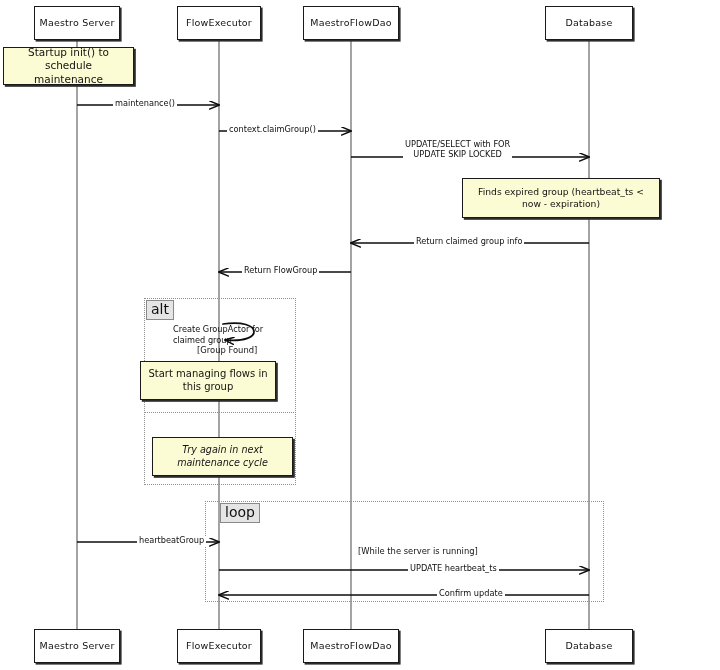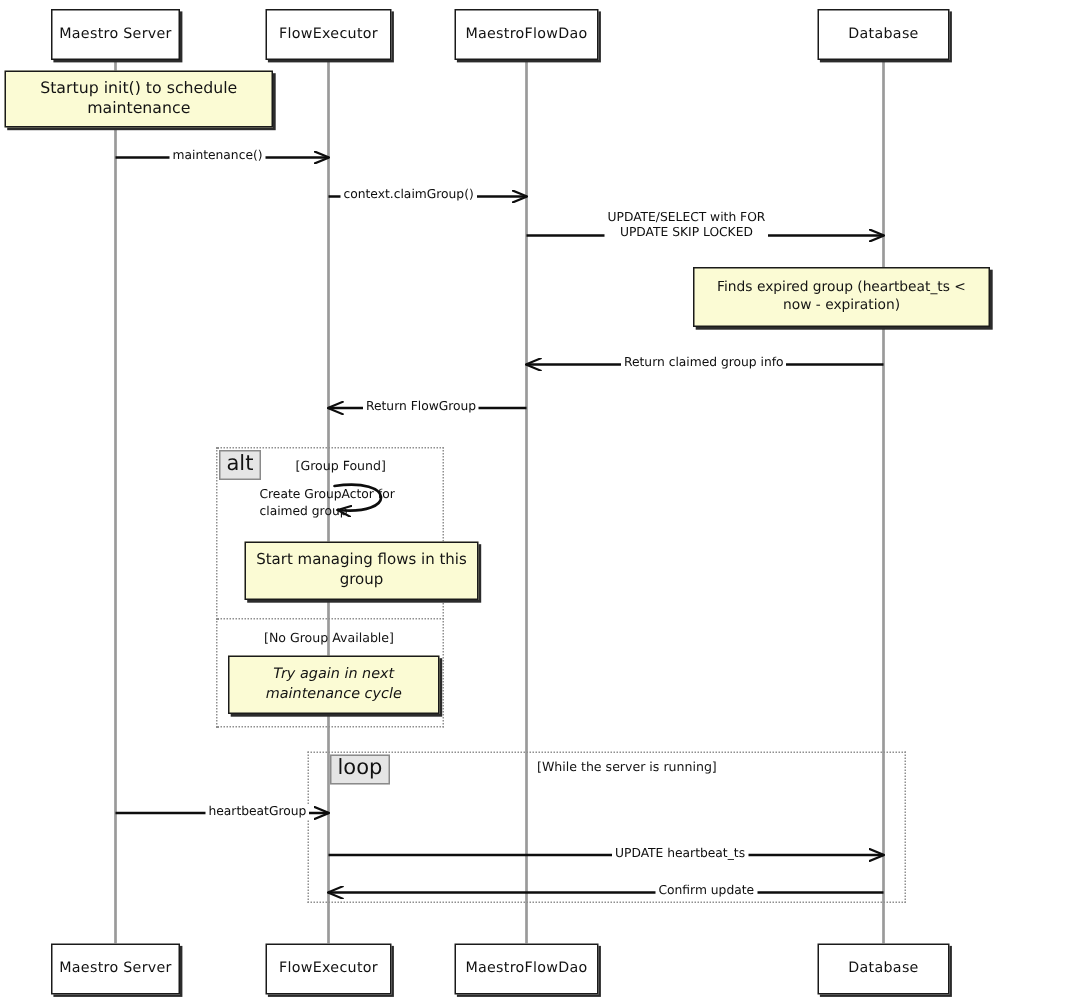--- a/index.html
+++ b/index.html
@@ -100,20 +100,21 @@
     z-index: 5;
     line-height: 1.1;
   }
   .frag-cond {
     position: absolute;
     font-family: "DejaVu Sans", sans-serif;
     font-size: 8.4px;
     color: #121212;
     z-index: 5;
     white-space: nowrap;
+    margin-top: 40px;
   }
   .selfmsg-label {
     position: absolute;
     font-family: "DejaVu Sans", sans-serif;
     font-size: 8.2px;
     color: #0f0f0f;
     line-height: 1.3;
     text-align: left;
     z-index: 4;
     white-space: pre;
@@ -200,27 +201,27 @@
       <div class="msg-label" style="left: 414px; top: 237px;">Return claimed group info</div>
       <div class="msg-label" style="left: 242px; top: 266px;">Return FlowGroup</div>
       <div class="msg-label" style="left: 137px; top: 536px;">heartbeatGroup</div>
       <div class="msg-label" style="left: 408px; top: 564px;">UPDATE heartbeat_ts</div>
       <div class="msg-label" style="left: 437px; top: 589px;">Confirm update</div>
       <div class="selfmsg-label" style="left: 173px; top: 324px;">Create GroupActor for
 claimed group</div>
     </div>
 
   <div id="notes-host">
-      <div class="note-box" style="left: 3px; top: 47px; width: 179px; height: 38px;">
+      <div class="note-box" style="left: 3px; top: 47px; width: 131px; height: 38px;">
         <span class="note-text" style="font-size: 10.5px;">Startup init() to schedule maintenance</span>
       </div>
       <div class="note-box" style="left: 462px; top: 178px; width: 198px; height: 40px;">
         <span class="note-text" style="font-size: 9.2px;">Finds expired group (heartbeat_ts &lt; now - expiration)</span>
       </div>
-      <div class="note-box" style="left: 163px; top: 361px; width: 156px; height: 39px;">
+      <div class="note-box" style="left: 140px; top: 361px; width: 136px; height: 39px;">
         <span class="note-text" style="font-size: 10px;">Start managing flows in this group</span>
       </div>
       <div class="note-box" style="left: 152px; top: 437px; width: 141px; height: 39px; font-style: italic;">
         <span class="note-text" style="font-size: 9.6px;">Try again in next maintenance cycle</span>
       </div>
     </div>
 
 </div>
 
 </body></html>

